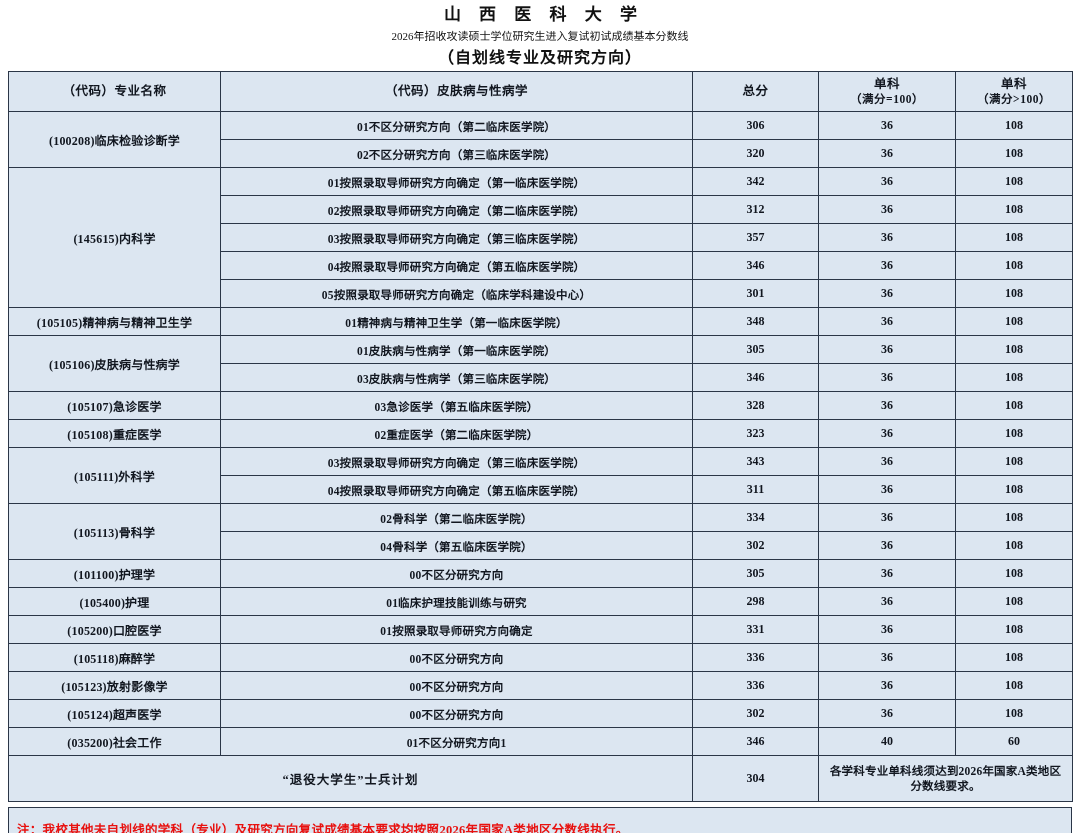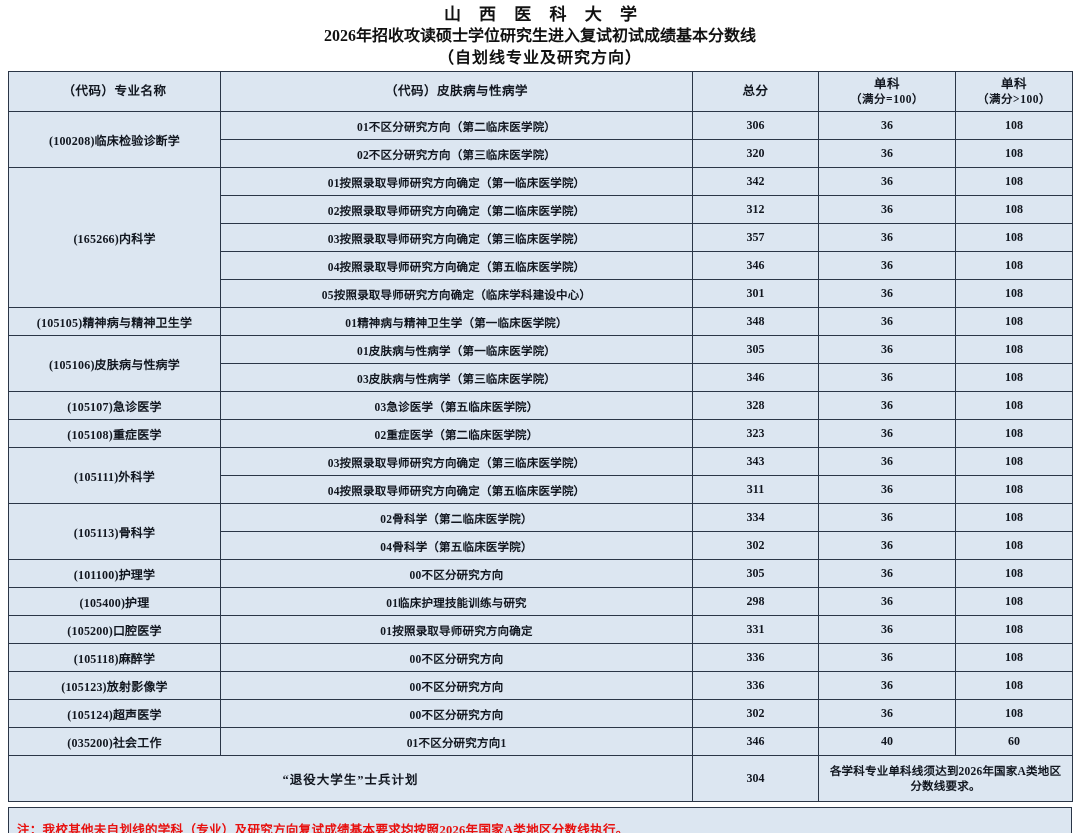--- a/index.html
+++ b/index.html
@@ -29,22 +29,22 @@
   }
   .title-line1 {
     font-size: 17px;
     font-weight: bold;
     letter-spacing: 7px;
     line-height: 21px;
     color: #111;
     padding-left: 8px;
   }
   .title-line2 {
-    font-size: 16px;
-    font-weight: bold;
+    font-size: 11px;
+    font-weight: normal;
     letter-spacing: 0px;
     line-height: 22px;
     color: #111;
   }
   .title-line3 {
     font-size: 16px;
     font-weight: bold;
     letter-spacing: 1px;
     line-height: 21px;
     color: #111;
@@ -182,21 +182,21 @@
             <td class="num">36</td>
             <td class="num">108</td>
           </tr>
           <tr>
             <td class="dir">02不区分研究方向（第三临床医学院）</td>
             <td class="num">320</td>
             <td class="num">36</td>
             <td class="num">108</td>
           </tr>
           <tr>
-            <td class="major" rowspan="5">(165266)内科学</td>
+            <td class="major" rowspan="5">(145615)内科学</td>
             <td class="dir">01按照录取导师研究方向确定（第一临床医学院）</td>
             <td class="num">342</td>
             <td class="num">36</td>
             <td class="num">108</td>
           </tr>
           <tr>
             <td class="dir">02按照录取导师研究方向确定（第二临床医学院）</td>
             <td class="num">312</td>
             <td class="num">36</td>
             <td class="num">108</td>

